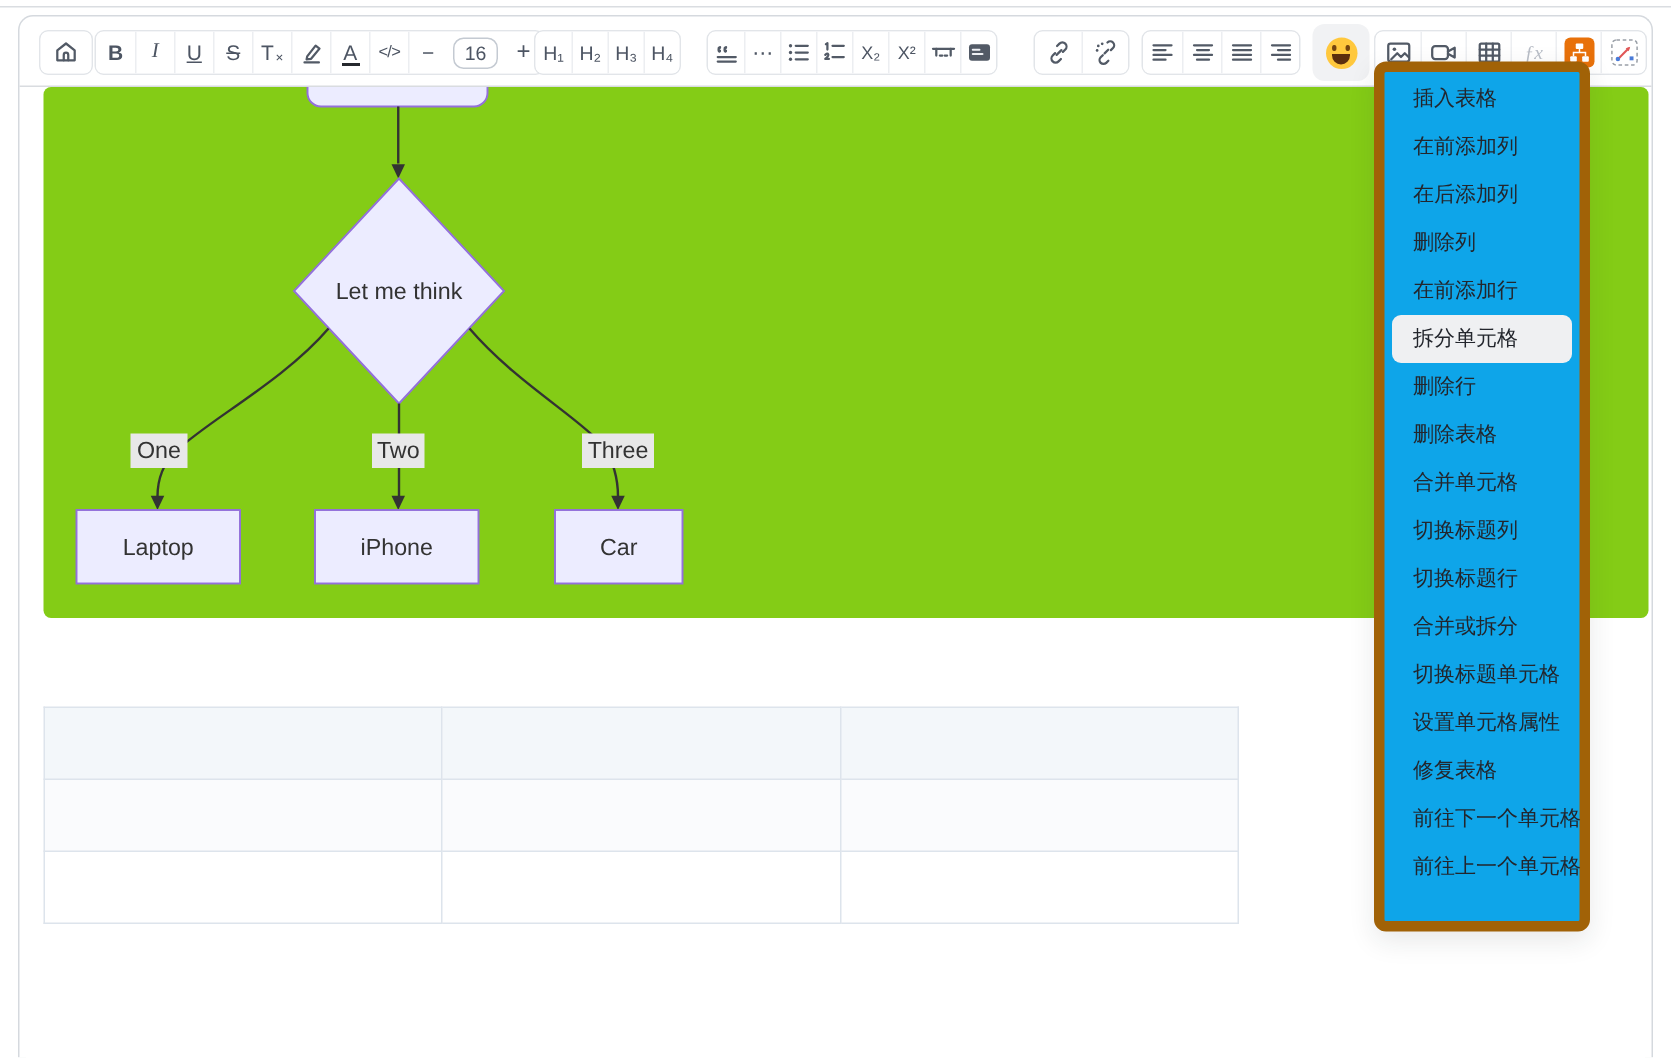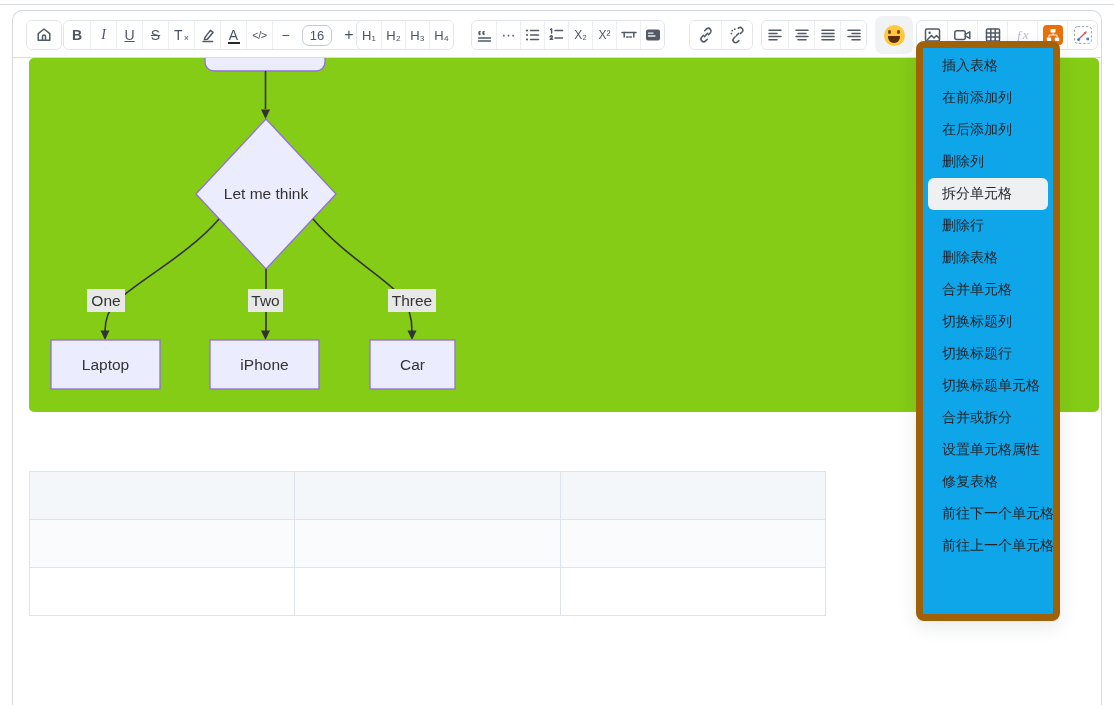--- a/index.html
+++ b/index.html
@@ -322,27 +322,28 @@
       <td></td>
     </tr>
   </tbody>
     </table>
 
   <div class="menu">
     <div class="mi">插入表格</div>
     <div class="mi">在前添加列</div>
     <div class="mi">在后添加列</div>
     <div class="mi">删除列</div>
+    <div class="mi">在前添加行</div>
     <div class="mi active">拆分单元格</div>
     <div class="mi">删除行</div>
     <div class="mi">删除表格</div>
     <div class="mi">合并单元格</div>
     <div class="mi">切换标题列</div>
     <div class="mi">切换标题行</div>
+    <div class="mi">合并或拆分</div>
     <div class="mi">切换标题单元格</div>
-    <div class="mi">合并或拆分</div>
     <div class="mi">设置单元格属性</div>
     <div class="mi">修复表格</div>
     <div class="mi">前往下一个单元格</div>
     <div class="mi">前往上一个单元格</div>
   </div>
 
 </div>
 
 </body></html>

